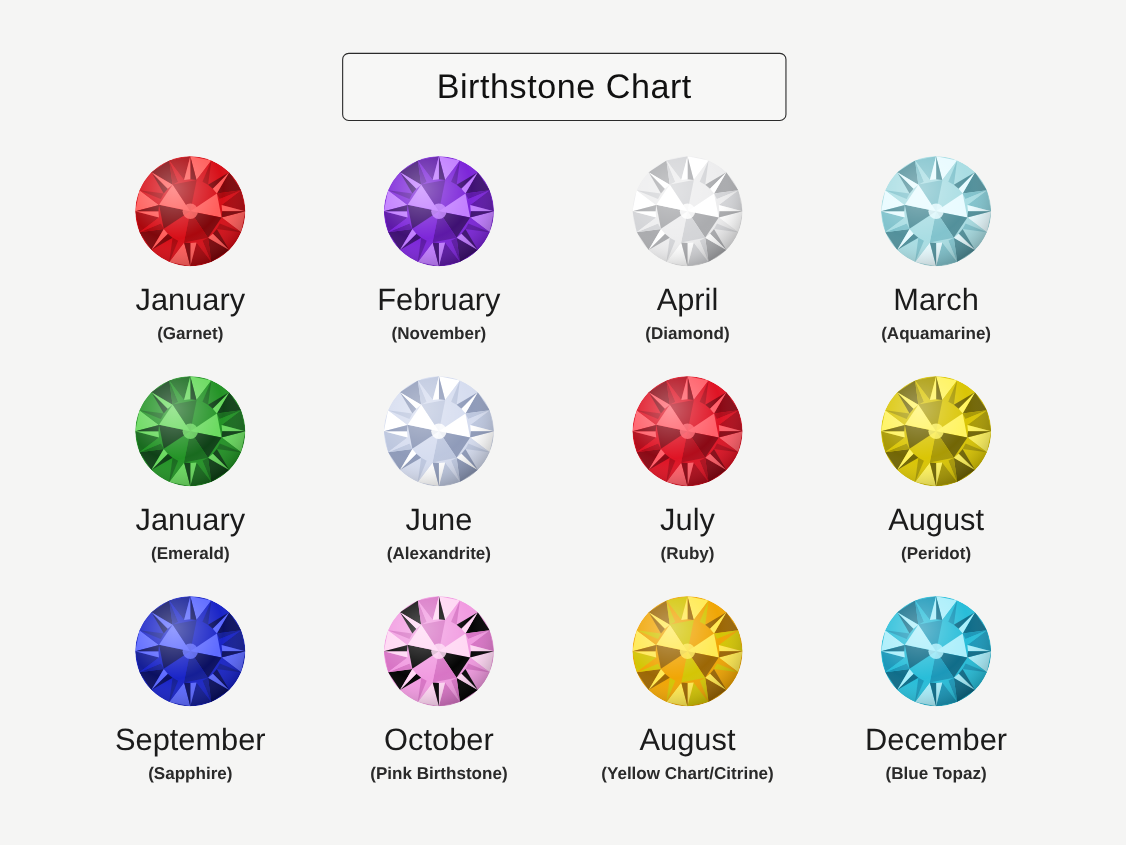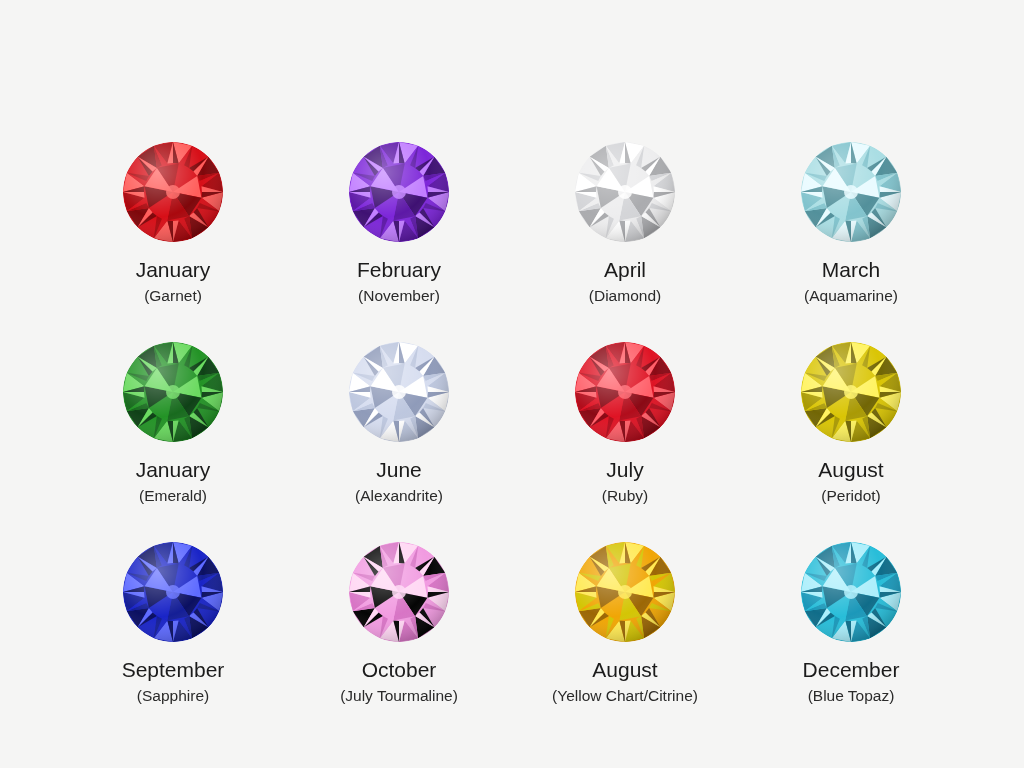--- a/index.html
+++ b/index.html
@@ -65,41 +65,44 @@
     width: 104px;
     height: 104px;
     position: relative;
   }
   .gem-wrap svg {
     display: block;
   }
 
   .month-label {
     margin-top: 14px;
-    font-size: 21px;
+    font-size: 28px;
     font-weight: 400;
     color: #1b1b1b;
     line-height: 1.1;
     text-align: center;
     white-space: nowrap;
   }
   .stone-label {
     margin-top: 6px;
     font-size: 15.5px;
-    font-weight: 400;
+    font-weight: 700;
     color: #2a2a2a;
     text-align: right;
     white-space: nowrap;
   }
 </style>
 </head>
 <body>
 
 <div class="page">
 
+  <div class="title-box">
+    <div class="title-text">Birthstone Chart</div>
+  </div>
 
   <div class="grid" id="gem-grid">
       <div class="cell">
         <div class="gem-wrap">
           <svg width="104" height="104" viewBox="0 0 104 104">
     <defs>
       <clipPath id="clip0">
                 <circle cx="52" cy="52" r="50"></circle>
               </clipPath>
       <radialGradient id="sheen0" cx="35%" cy="30%" r="75%">
@@ -876,21 +879,21 @@
               <polygon points="52,52 46.23858940694323,80.42193075739601 27.828727527480325,68.02340747341876" fill="#f199e0"></polygon>
               <polygon points="52,52 27.828727527480325,68.02340747341876 23.578069242603995,46.23858940694323" fill="#b martin"></polygon>
               <polygon points="52,52 23.578069242603995,46.23858940694323 35.976592526581236,27.828727527480325" fill="#ffd6f3"></polygon>
               <polygon points="52,52 35.976592526581236,27.828727527480325 57.76141059305677,23.578069242603995" fill="#d772c4"></polygon>
               <circle cx="52" cy="52" r="7.000000000000001" fill="#ffd6f3" opacity="0.85"></circle>
       <circle cx="52" cy="52" r="50" fill="url(#sheen9)"></circle>
     </g>
   </svg>
         </div>
         <div class="month-label">October</div>
-        <div class="stone-label">(July Tourmaline)</div>
+        <div class="stone-label">(Pink Birthstone)</div>
       </div>
       <div class="cell">
         <div class="gem-wrap">
           <svg width="104" height="104" viewBox="0 0 104 104">
     <defs>
       <clipPath id="clip10">
                 <circle cx="52" cy="52" r="50"></circle>
               </clipPath>
       <radialGradient id="sheen10" cx="35%" cy="30%" r="75%">
         <stop offset="0%" stop-color="#ffffff" stop-opacity="0.35"></stop>

